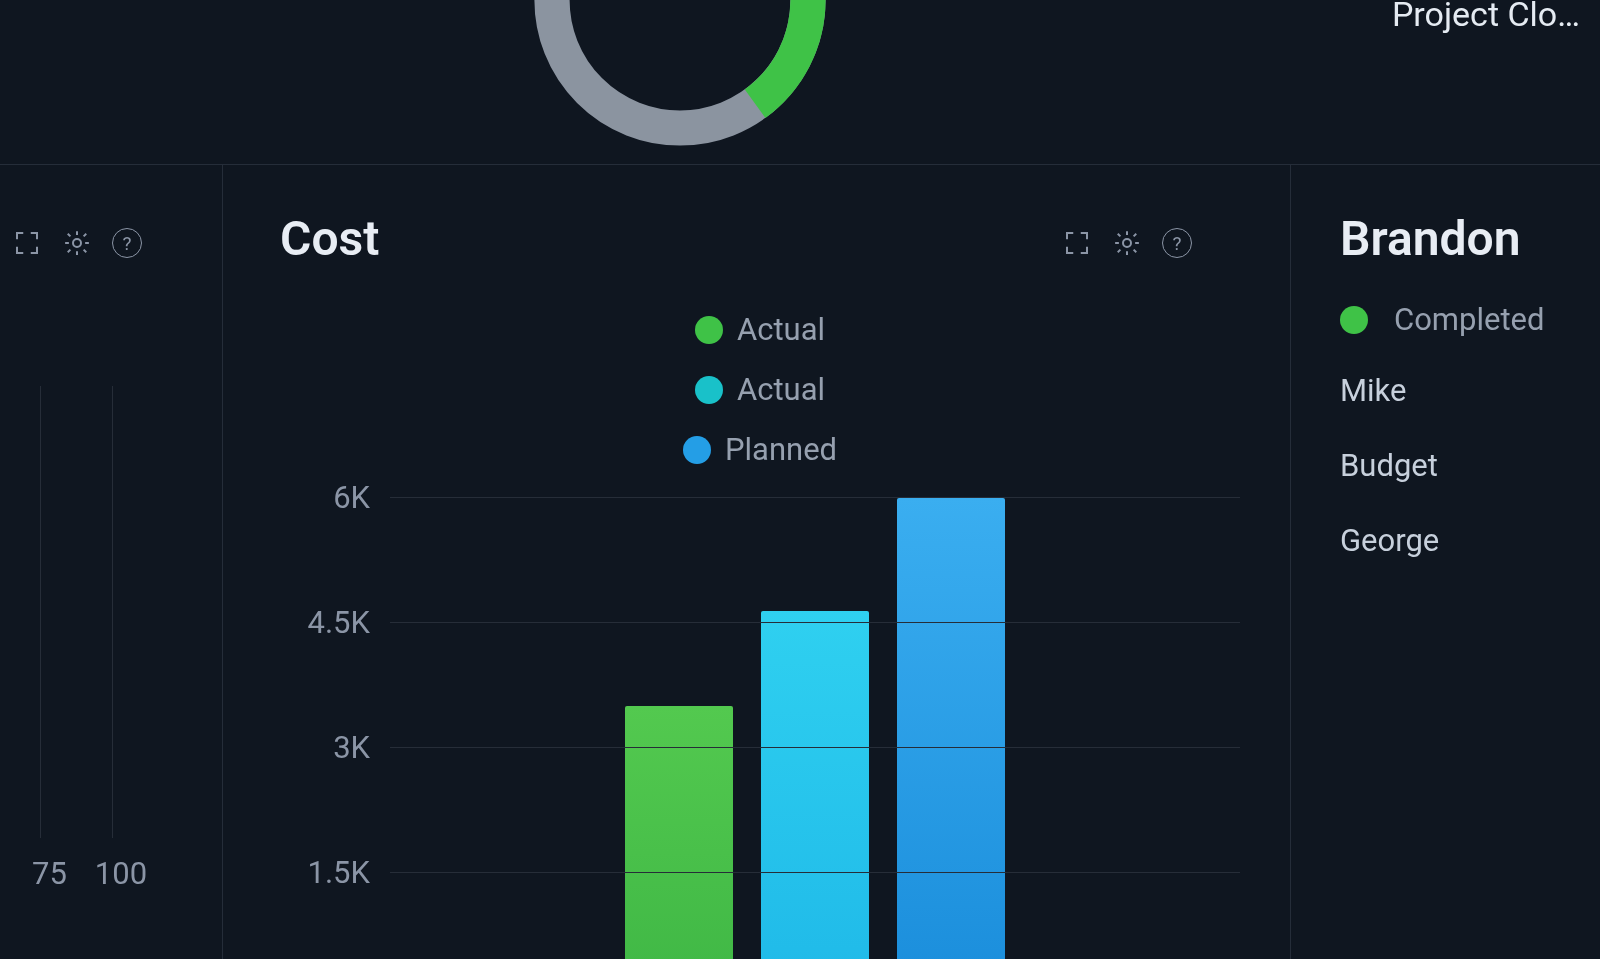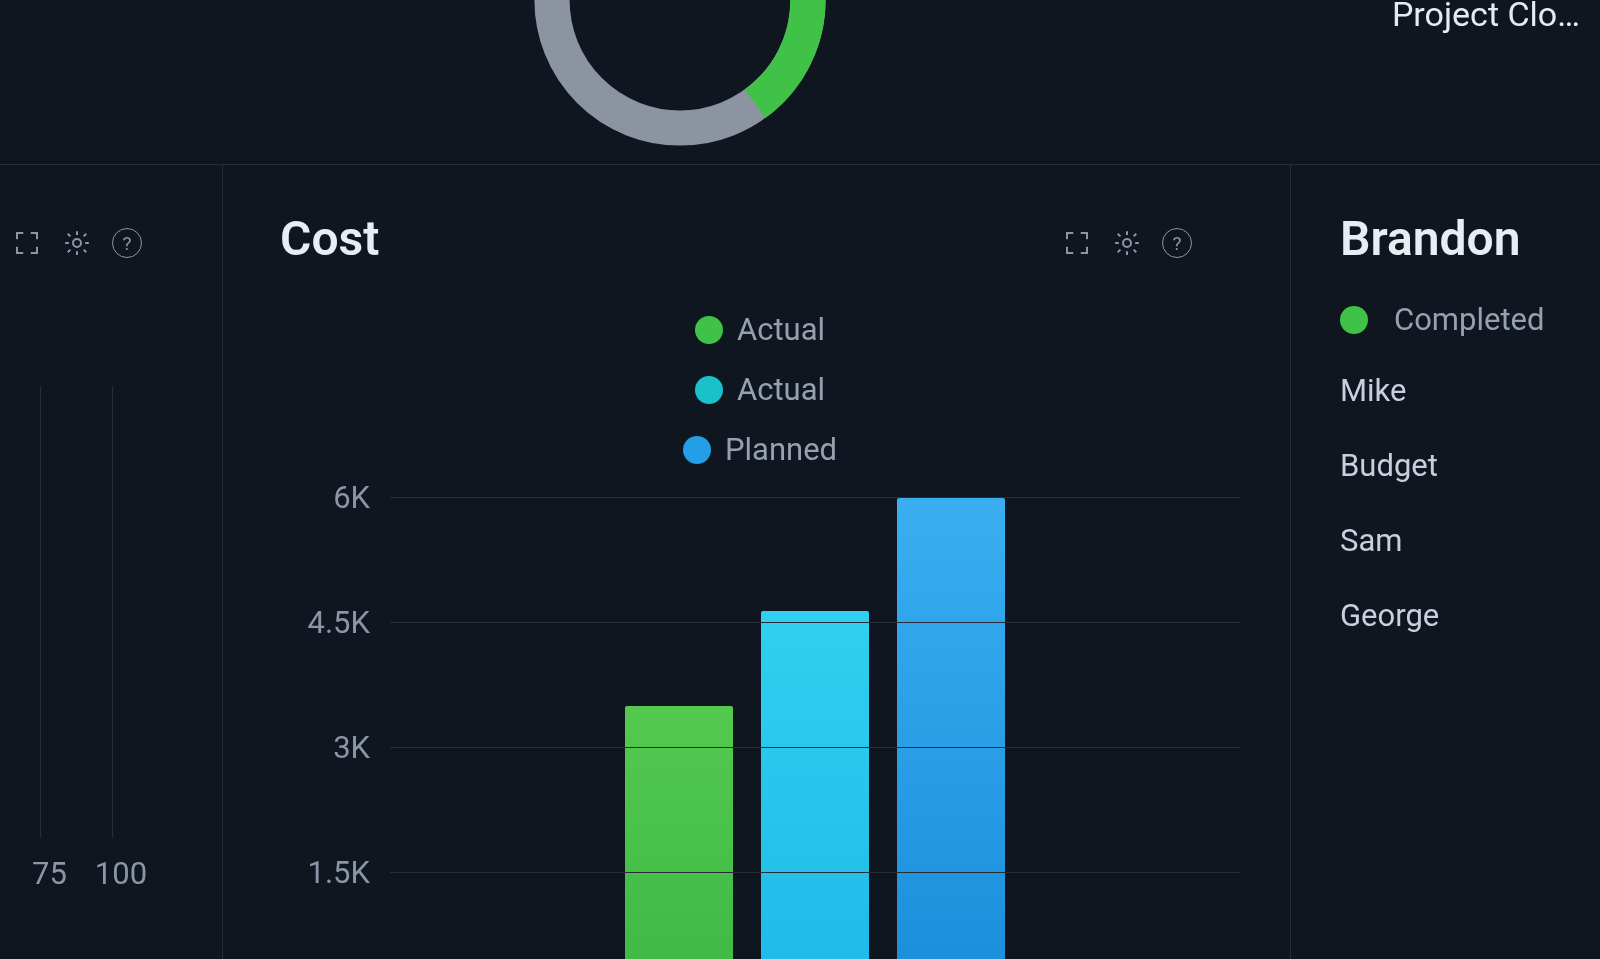--- a/index.html
+++ b/index.html
@@ -293,21 +293,20 @@
 
 <div class="workload-panel">
   <div class="workload-title">Brandon</div>
   <div class="workload-legend">
     <span class="legend-dot" id="wdot" style="background: rgb(63, 194, 71);"></span>
     <span>Completed</span>
   </div>
   <div class="workload-list" id="workload-list">
       <div>Mike</div>
       <div>Budget</div>
-      <div>Sam</div>
       <div>George</div>
     </div>
 </div>
 
 <div class="xticks-remnant">
   <span>75</span>
   <span>100</span>
 </div>
 
 </body></html>

